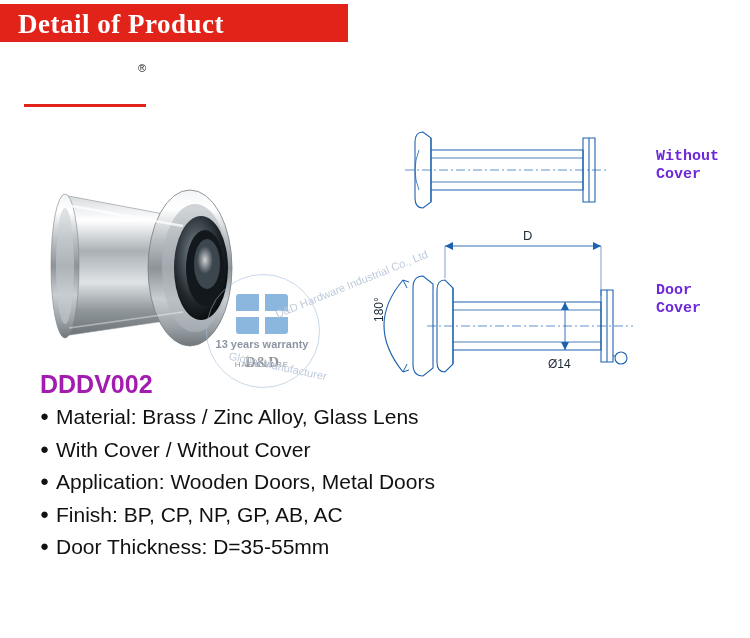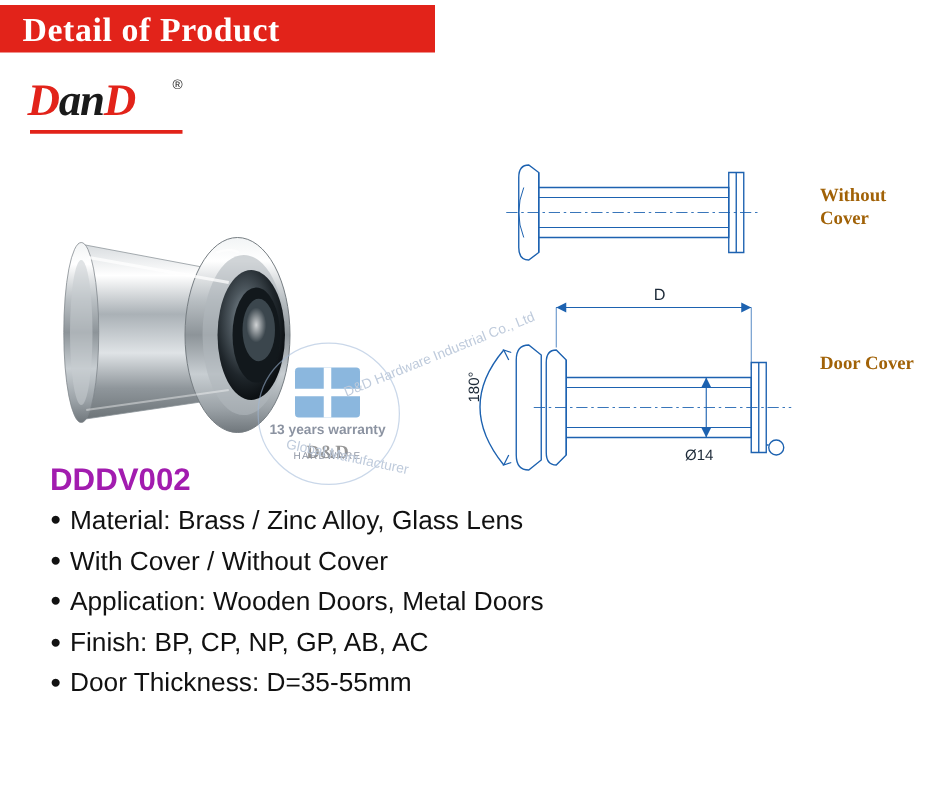--- a/index.html
+++ b/index.html
@@ -185,23 +185,23 @@
     position: absolute;
     left: 345px;
     top: 110px;
     width: 405px;
     height: 280px;
   }
   .label-right {
     position: absolute;
     font-size: 15px;
     font-weight: bold;
-    color: #a16207;
+    color: #6d28d9;
     line-height: 18px;
-    font-family: Liberation Serif, serif;
+    font-family: Liberation Mono, monospace;
   }
   .label-without {
     right: 8px;
     top: 38px;
     width: 86px;
   }
   .label-with {
     right: 8px;
     top: 172px;
     width: 86px;
@@ -242,23 +242,20 @@
 </style>
 </head>
 <body>
 
 <div class="page">
 
   <div class="header-banner"></div>
   <div class="header-title">Detail of Product</div>
 
   <div class="logo">
-    <div class="logo-text">
-      <span class="red">D</span><span>an</span><span class="red">D</span>
-    </div>
     <div class="logo-reg">®</div>
     <div class="logo-underline"></div>
   </div>
 
   <div class="product-photo">
     <svg width="280" height="230" viewBox="0 0 280 230">
       <defs>
         <linearGradient id="flangeGrad" x1="0" y1="0" x2="0" y2="1">
           <stop offset="0%" stop-color="#f2f4f5"></stop>
           <stop offset="12%" stop-color="#ffffff"></stop>

